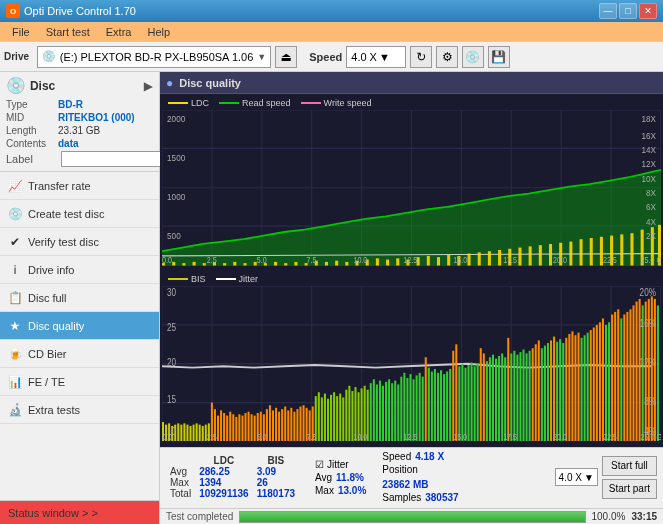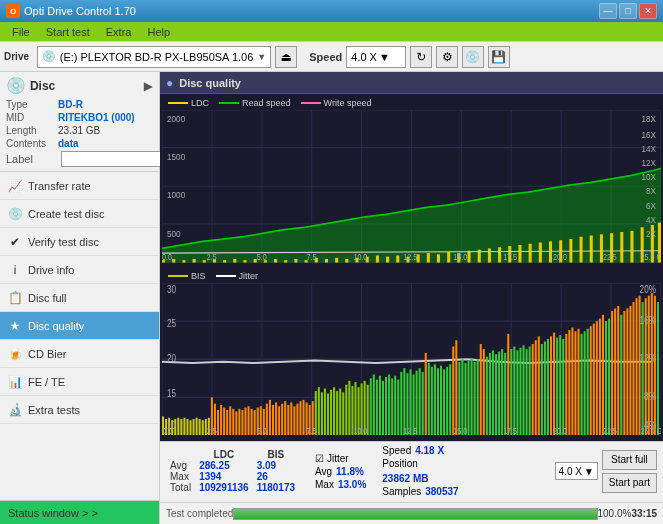--- a/index.html
+++ b/index.html
@@ -17,21 +17,21 @@
     }
     .title-bar-left { display: flex; align-items: center; gap: 4px; }
     .title-icon { width: 14px; height: 14px; background: #ff6600; border-radius: 2px; display: flex; align-items: center; justify-content: center; font-size: 8px; color: white; font-weight: bold; }
     .title-text { font-size: 11px; font-weight: normal; }
     .title-controls { display: flex; gap: 2px; }
     .title-btn { width: 18px; height: 16px; background: rgba(255,255,255,0.2); border: 1px solid rgba(255,255,255,0.3); color: white; font-size: 9px; cursor: pointer; display: flex; align-items: center; justify-content: center; border-radius: 2px; }
     .title-btn.close { background: #d9534f; }
     
     
     .menu-bar {
-      background: #84cc16;
+      background: #fdba74;
       height: 20px;
       display: flex;
       align-items: center;
       border-bottom: 1px solid #ccc;
       padding: 0 4px;
     }
     .menu-item { padding: 2px 8px; font-size: 11px; cursor: pointer; color: #333; }
     
     
     .drive-toolbar {
@@ -179,21 +179,21 @@
     
     .status-window-btn {
       height: 24px;
       display: flex;
       align-items: center;
       padding: 0 8px;
       cursor: pointer;
       font-size: 11px;
       color: #333;
       border-top: 1px solid #ccc;
-      background: #22c55e;
+      background: #ef4444;
       gap: 4px;
     }
     
     
     .content-area {
       flex: 1;
       display: flex;
       flex-direction: column;
       background: #1a1a2e;
       overflow: hidden;
@@ -291,25 +291,26 @@
       padding: 0 3px;
       font-size: 10px;
       display: flex;
       align-items: center;
       gap: 2px;
     }
     
     
     .progress-area {
       background: #f0f0f0;
-      height: 22px;
+      height: 16px;
       border-top: 1px solid #ccc;
       display: flex;
       align-items: center;
       padding: 0 6px;
+      gap: 6px;
     }
     .status-text { font-size: 10px; color: #555; }
     .progress-bar-container {
       flex: 1;
       height: 12px;
       background: #ddd;
       border: 1px solid #999;
     }
     .progress-bar-fill {
       height: 100%;

